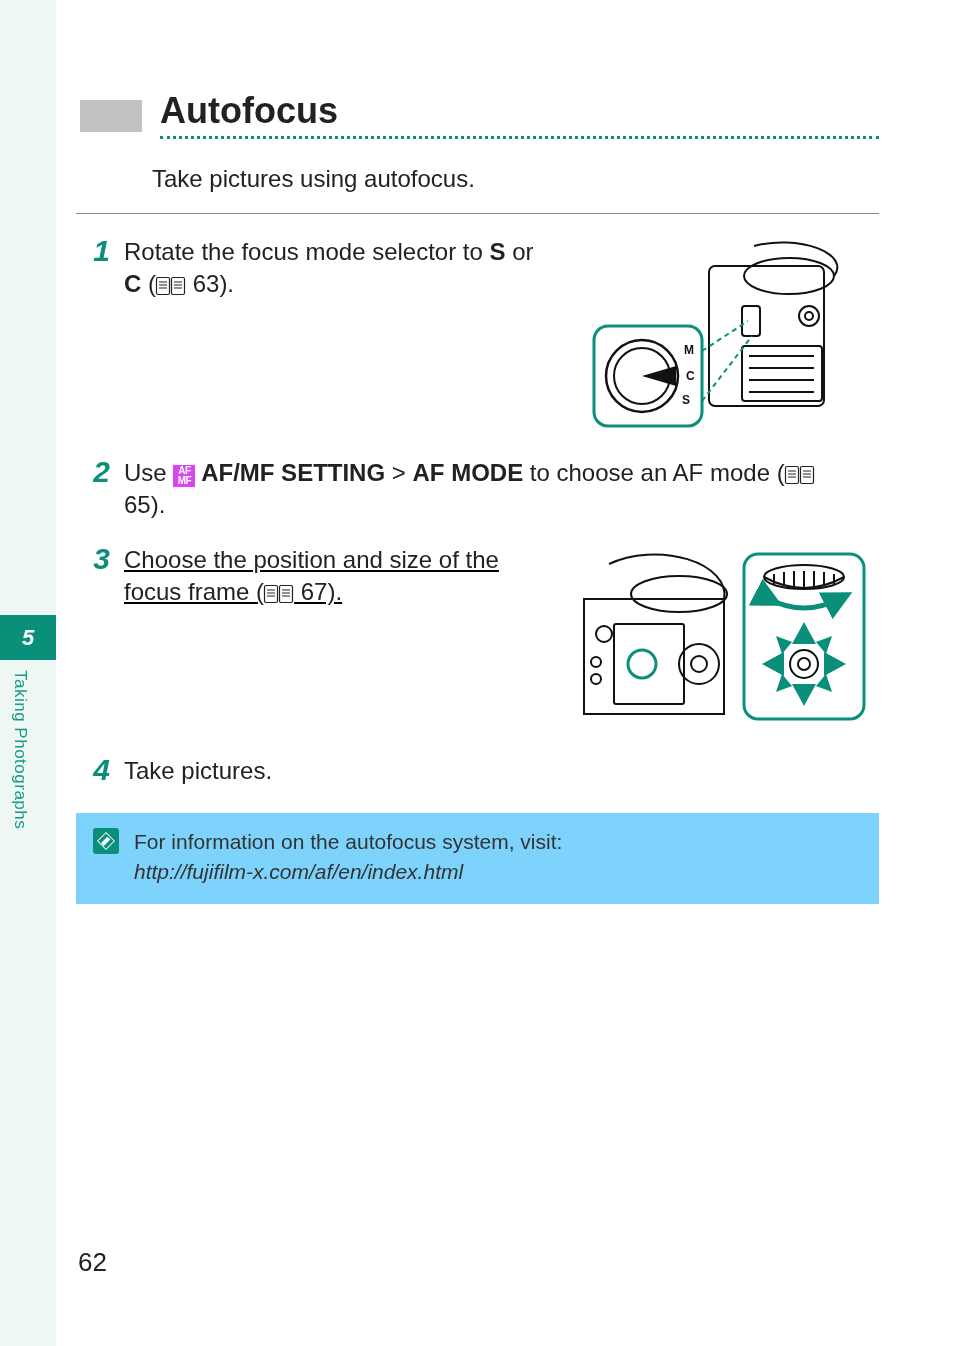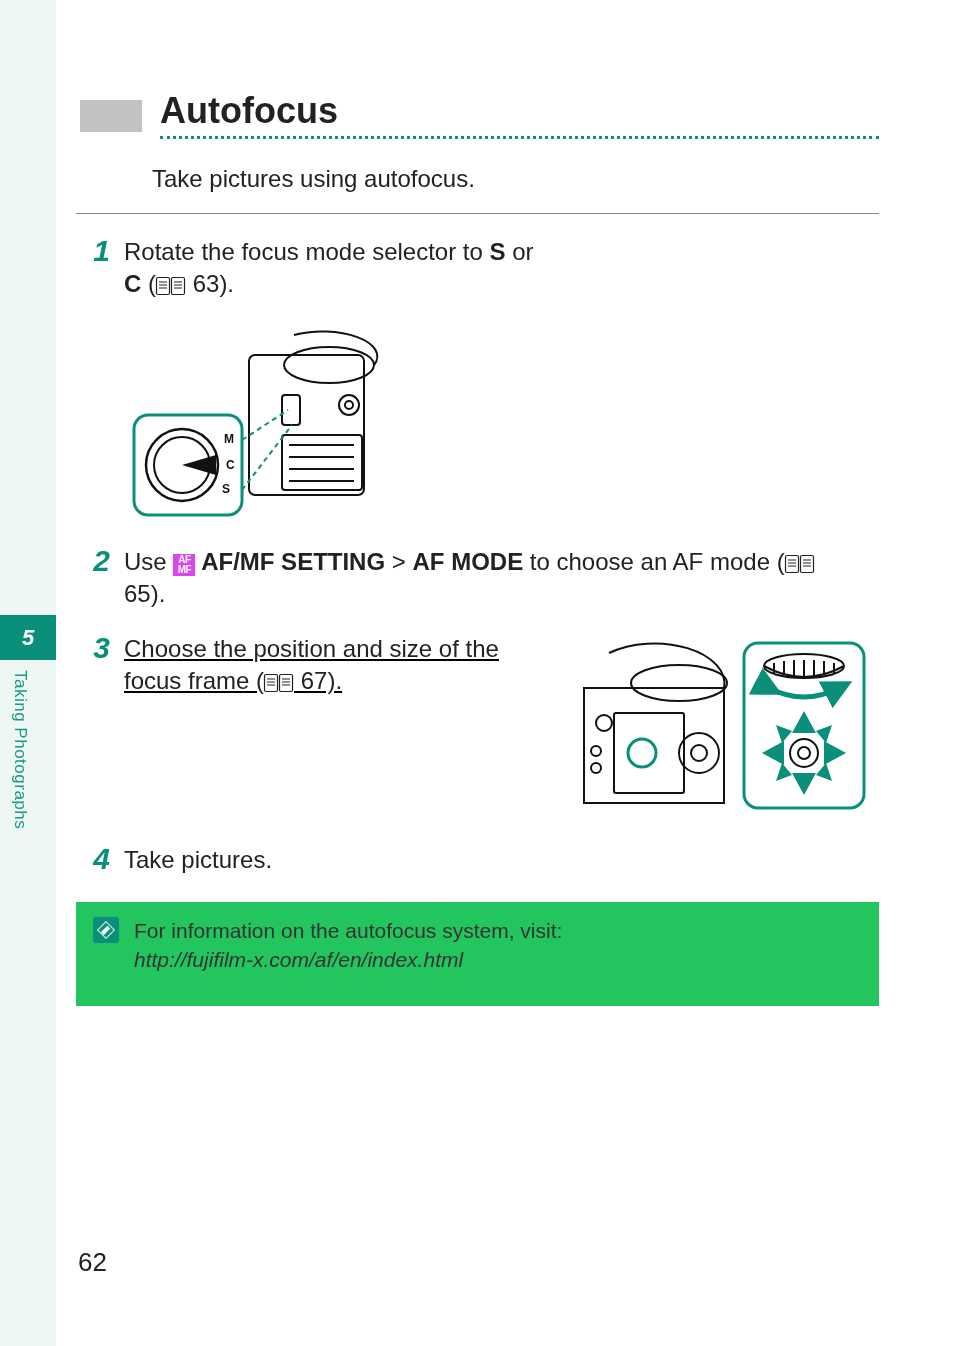--- a/index.html
+++ b/index.html
@@ -12,26 +12,26 @@
   .heading-row { display: flex; align-items: flex-end; gap: 18px; }
   .heading-bar { width: 62px; height: 32px; background: #c2c2c2; flex: 0 0 auto; }
   .heading { font-size: 36px; font-weight: 700; color: #222; }
   .dots { border-bottom: 3px dotted #0a8f7a; height: 0; margin-left: 80px; margin-top: 4px; margin-right: -30px; }
   .lede { margin-left: 72px; margin-top: 26px; font-size: 24px; color: #222; }
   .hr { height: 1px; background: #888; margin-top: 20px; margin-left: -4px; margin-right: -30px; }
   .step { display: flex; gap: 14px; margin-top: 22px; align-items: flex-start; }
   .num { flex: 0 0 30px; color: #0a8f7a; font-size: 30px; font-weight: 700; font-style: italic; text-align: right; line-height: 1; }
   .step-body { font-size: 24px; color: #222; line-height: 1.35; }
   .step-body b { font-weight: 700; }
-  .step1-wrap { display: flex; align-items: flex-start; gap: 24px; flex-direction: column; }
+  .step1-wrap { display: flex; align-items: flex-start; gap: 40px; }
   .step1-text { width: 420px; }
   .book-ico { display: inline-flex; align-items: center; vertical-align: -3px; }
   .book-ico svg { overflow: visible; }
   .afmf-ico { display: inline-block; width: 22px; height: 22px; background:#d946ef; color:#fff; font-size:10px; font-weight:700; line-height:10px; text-align:center; padding:1px 0; vertical-align:-3px; letter-spacing:-0.5px; }
-  .note-box { margin-top: 26px; background: #22c55e; padding: 14px 16px 31px 16px; display: flex; gap: 14px; align-items: flex-start; margin-left: -4px; margin-right: -30px; }
+  .note-box { margin-top: 26px; background: #7dd3fc; padding: 14px 16px 18px 16px; display: flex; gap: 14px; align-items: flex-start; margin-left: -4px; margin-right: -30px; }
   .note-ico { width: 28px; height: 28px; flex: 0 0 auto; }
   .note-text { font-size: 21px; color: #333; line-height: 1.4; }
   .note-text .url { font-style: italic; }
   .page-number { position: absolute; left: 78px; bottom: 68px; font-size: 26px; color: #222; }
   .illus { flex: 0 0 auto; }
   .step3-wrap { display:flex; align-items:flex-start; gap:30px;text-decoration:underline; }
   .step3-text { width: 420px; }
 </style>
 </head>
 <body>

